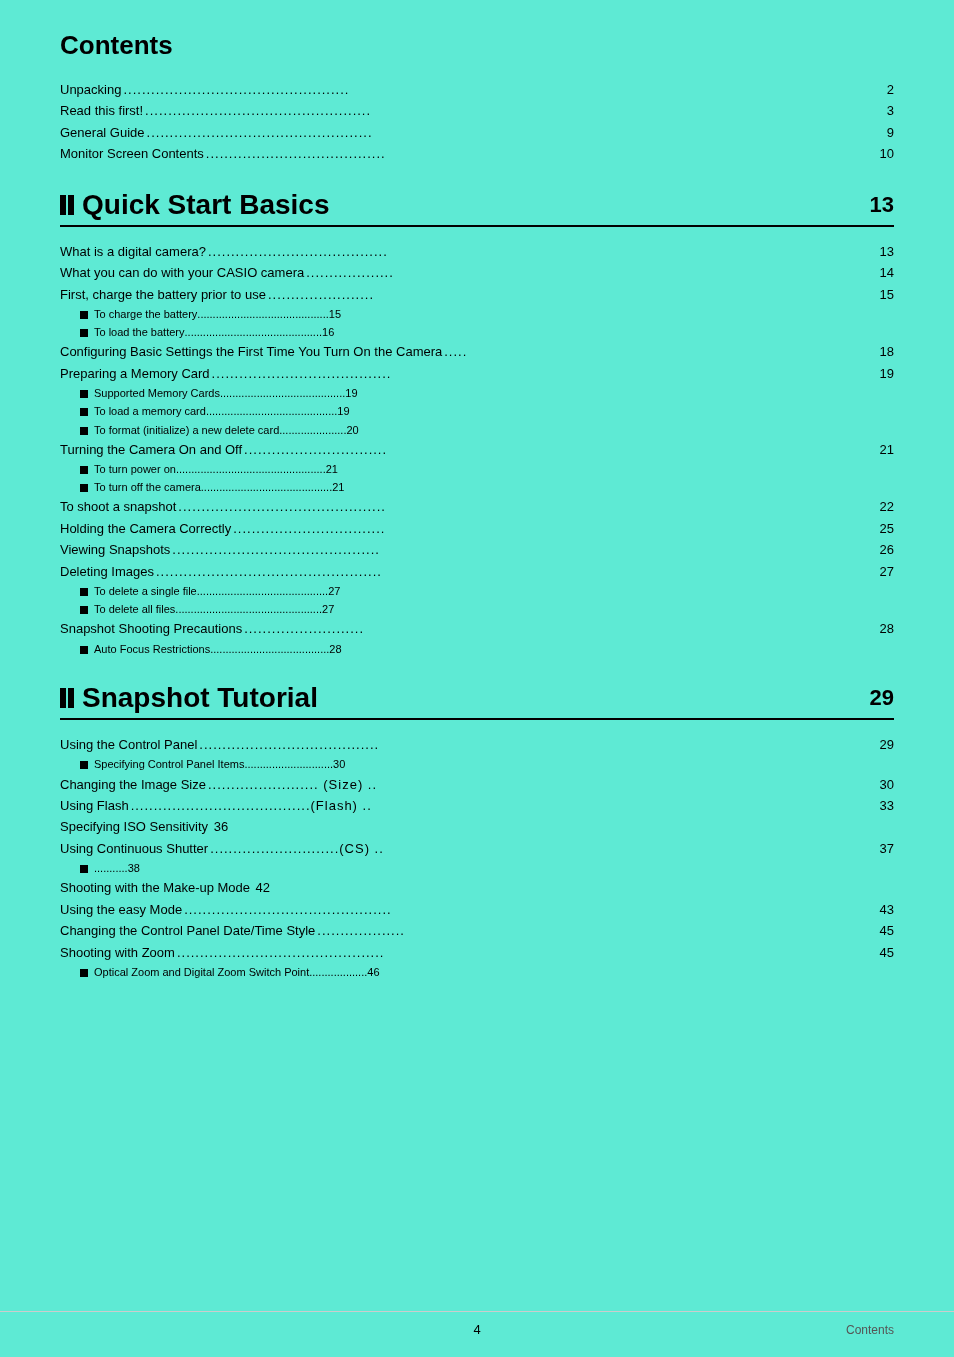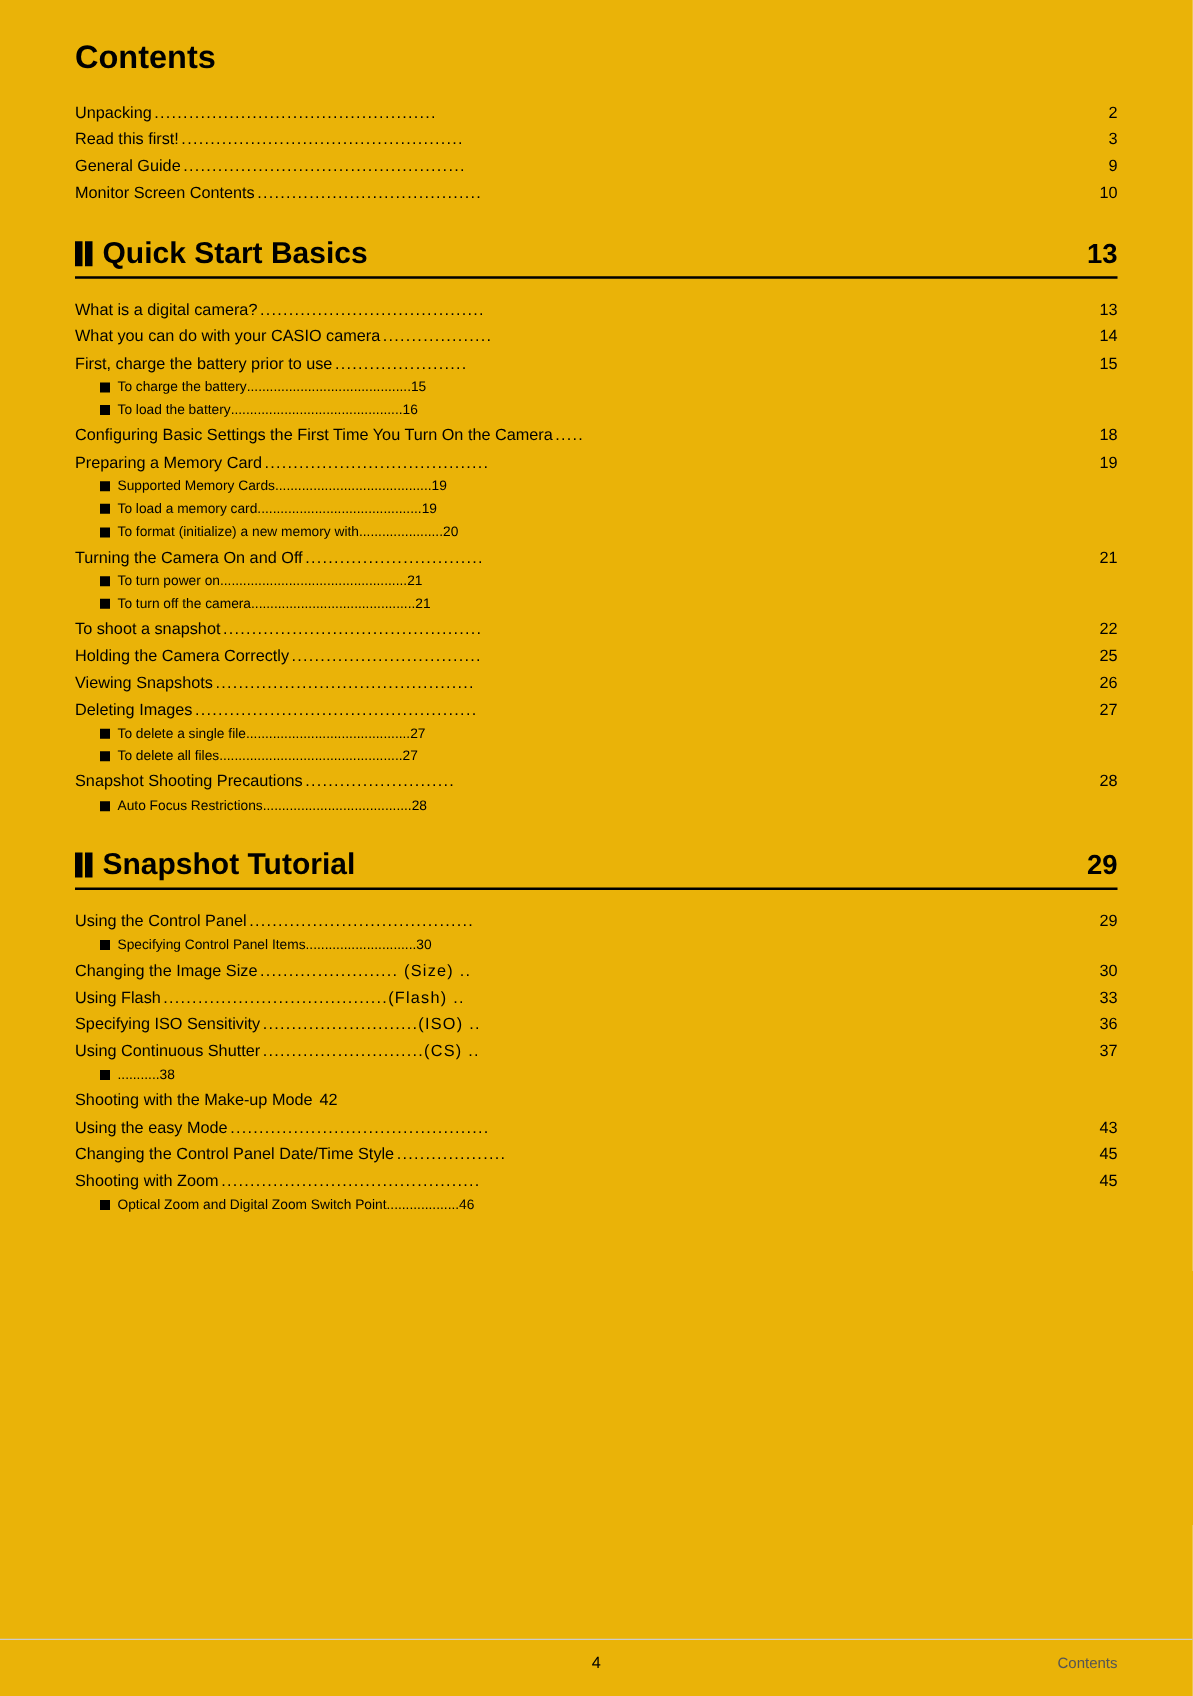--- a/index.html
+++ b/index.html
@@ -14,21 +14,21 @@
       font-size: 13px;
       color: #000;
       width: 954px;
       min-height: 1357px;
       padding: 0;
     }
 
     .page {
       width: 954px;
       min-height: 1357px;
-      background: #eab308;
+      background: #5eead4;
       padding: 30px 60px 60px 60px;
       position: relative;
     }
 
     .page-title {
       font-size: 26px;
       font-weight: bold;
       margin-bottom: 18px;
       color: #000;
     }
@@ -71,21 +71,21 @@
       margin-bottom: 14px;
     }
 
     .section-header .section-icon {
       display: inline-flex;
       align-items: center;
       margin-right: 8px;
     }
 
     .section-header .section-title {
-      font-size: 24px;
+      font-size: 28px;
       font-weight: bold;
       flex: 1;
     }
 
     .section-header .section-page {
       font-size: 22px;
       font-weight: bold;
     }
 
     
@@ -232,21 +232,21 @@
           <span class="page-num">19</span>
         </div>
       <div class="bullet-entry">
           <span class="bullet-square"></span>
           <span class="entry-label">To load a memory card</span>
           <span class="dots">...........................................</span>
           <span class="page-num">19</span>
         </div>
       <div class="bullet-entry">
           <span class="bullet-square"></span>
-          <span class="entry-label">To format (initialize) a new memory with</span>
+          <span class="entry-label">To format (initialize) a new delete card</span>
           <span class="dots">......................</span>
           <span class="page-num">20</span>
         </div>
       <div class="toc-entry">
           <span class="entry-label">Turning the Camera On and Off</span>
           <span class="dots">...............................</span>
           <span class="page-num">21</span>
         </div>
       <div class="bullet-entry">
           <span class="bullet-square"></span>
@@ -333,21 +333,20 @@
           <span class="dots">........................ (Size) ..</span>
           <span class="page-num">30</span>
         </div>
       <div class="toc-entry">
           <span class="entry-label">Using Flash</span>
           <span class="dots">.......................................(Flash) ..</span>
           <span class="page-num">33</span>
         </div>
       <div class="toc-entry">
           <span class="entry-label">Specifying ISO Sensitivity</span>
-          <span class="dots">...........................(ISO) ..</span>
           <span class="page-num">36</span>
         </div>
       <div class="toc-entry">
           <span class="entry-label">Using Continuous Shutter</span>
           <span class="dots">............................(CS) ..</span>
           <span class="page-num">37</span>
         </div>
       <div class="bullet-entry">
           <span class="bullet-square"></span>
           <span class="dots">...........</span>

